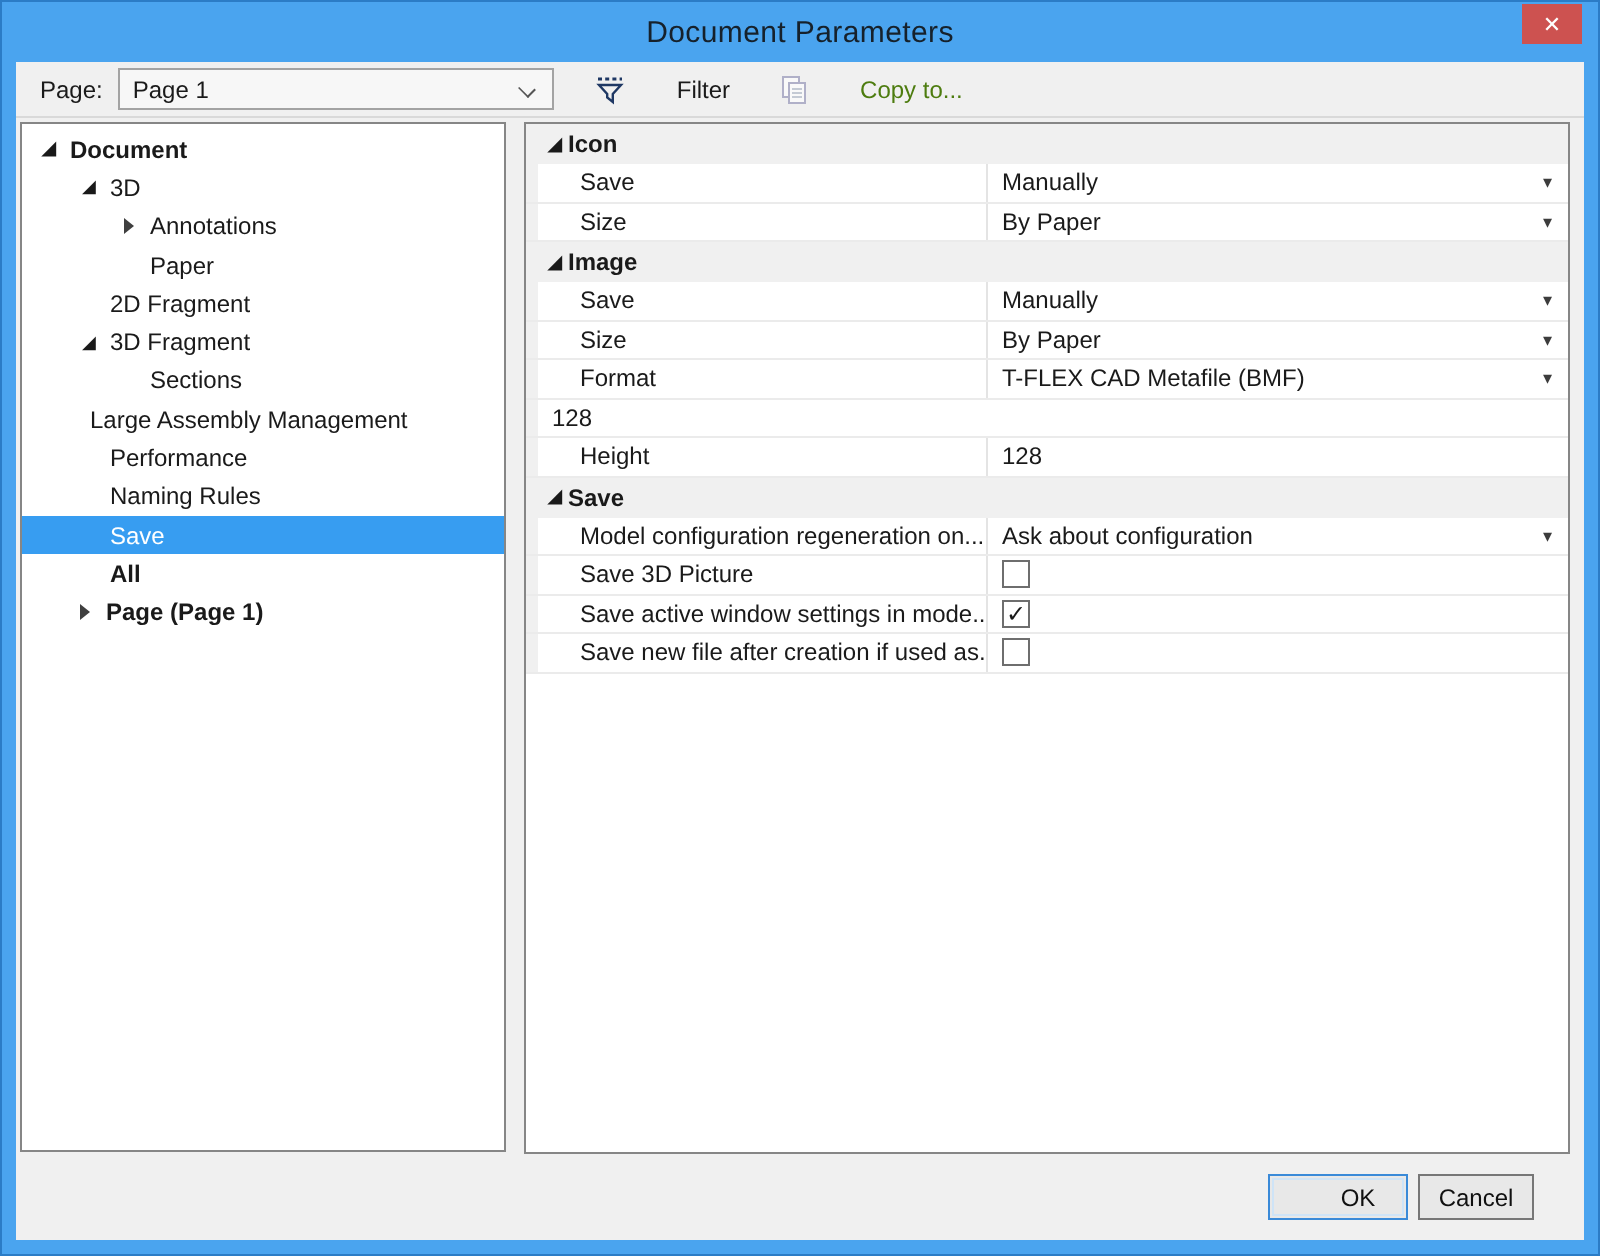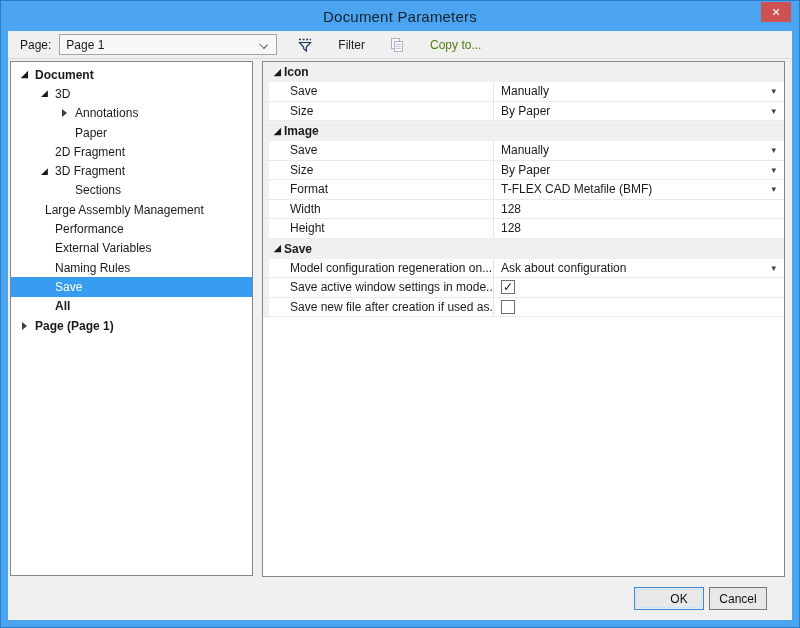--- a/index.html
+++ b/index.html
@@ -191,35 +191,31 @@
         <div class="tree-row" style="padding-left: 16px;">
           <span class="expander"></span>
           <span class="tree-label">Large Assembly Management</span>
         </div>
         <div class="tree-row" style="padding-left: 26px;">
           <span class="expander"></span>
           <span class="tree-label">Performance</span>
         </div>
         <div class="tree-row" style="padding-left: 26px;">
           <span class="expander"></span>
-          <span class="tree-label">External Variables</span>
-        </div>
-        <div class="tree-row" style="padding-left: 26px;">
-          <span class="expander"></span>
           <span class="tree-label">Naming Rules</span>
         </div>
         <div class="tree-row selected" style="padding-left: 26px;">
           <span class="expander"></span>
           <span class="tree-label">Save</span>
         </div>
         <div class="tree-row bold" style="padding-left: 26px;">
           <span class="expander"></span>
           <span class="tree-label">All</span>
         </div>
-        <div class="tree-row bold" style="padding-left: 6px;">
+        <div class="tree-row bold" style="padding-left: 6px; margin-left: 18px;">
           <span class="expander">
             <span class="tri-right"></span>
           </span>
           <span class="tree-label">Page (Page 1)</span>
         </div>
       </div>
 
     <div class="grid-panel" id="grid">
         <div class="sec-row">
           <span class="expander">◢</span>
@@ -274,23 +270,20 @@
           <div class="pname">
             <span>Format</span>
           </div>
           <div class="pvalue">
             <span>T-FLEX CAD Metafile (BMF)</span>
             <span class="dd-arrow">▾</span>
           </div>
         </div>
         <div class="prop-row">
           <span class="gutter"></span>
-          <div class="pname">
-            <span>Width</span>
-          </div>
           <div class="pvalue">
             <span>128</span>
           </div>
         </div>
         <div class="prop-row">
           <span class="gutter"></span>
           <div class="pname">
             <span>Height</span>
           </div>
           <div class="pvalue">
@@ -302,20 +295,29 @@
           <span class="sec-label">Save</span>
         </div>
         <div class="prop-row">
           <span class="gutter"></span>
           <div class="pname">
             <span>Model configuration regeneration on...</span>
           </div>
           <div class="pvalue">
             <span>Ask about configuration</span>
             <span class="dd-arrow">▾</span>
+          </div>
+        </div>
+        <div class="prop-row">
+          <span class="gutter"></span>
+          <div class="pname">
+            <span>Save 3D Picture</span>
+          </div>
+          <div class="pvalue">
+            <span class="checkbox"></span>
           </div>
         </div>
         <div class="prop-row">
           <span class="gutter"></span>
           <div class="pname">
             <span>Save active window settings in mode...</span>
           </div>
           <div class="pvalue">
             <span class="checkbox">
               <span>✓</span>

